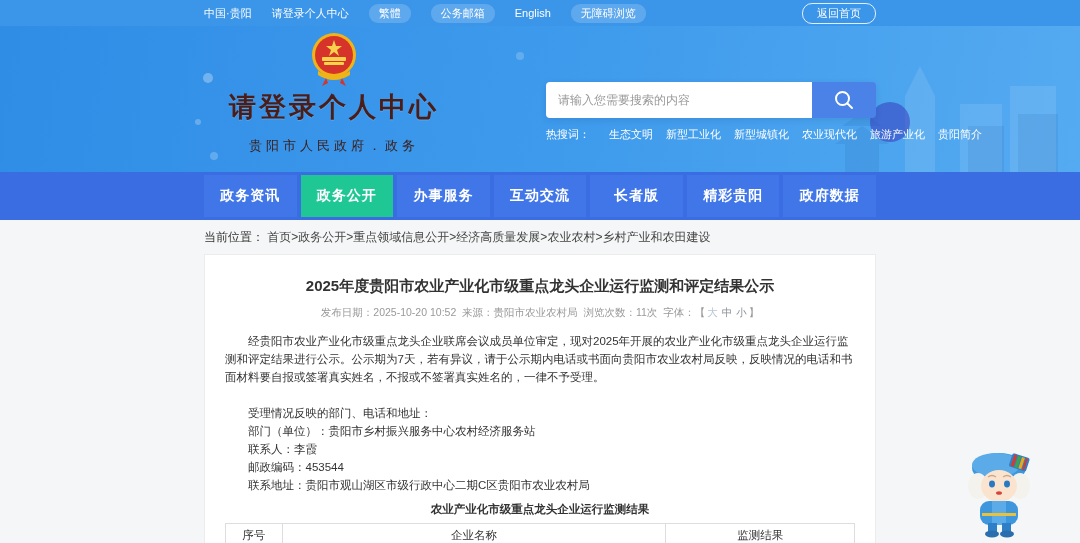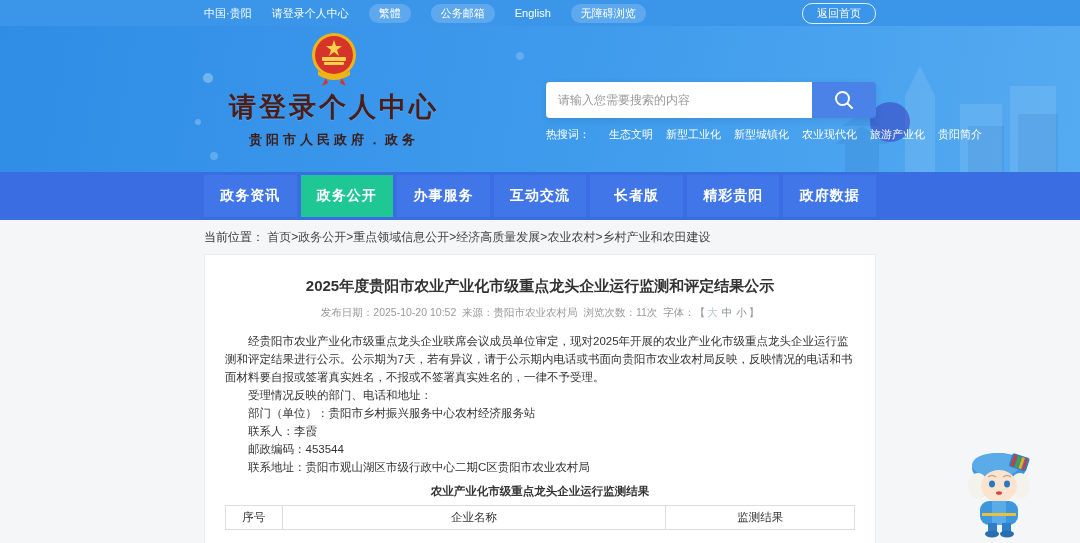--- a/index.html
+++ b/index.html
@@ -29,21 +29,21 @@
     height: 146px; position: relative; overflow: hidden;
     background: linear-gradient(100deg, #2f8de6 0%, #3f9bec 55%, #55abf1 100%);
   }
   .header-deco { position: absolute; left: 0; top: 0; width: 1080px; height: 146px; pointer-events: none; }
   .header .inner { height: 100%; display: flex; justify-content: space-between; }
 
   .logo-block { width: 260px; text-align: center; padding-top: 5px; }
   .emblem { display: block; margin: 0 auto; }
   .site-name { font-size: 27px; font-weight: bold; color: #4a1d18; letter-spacing: 3px; margin-top: 2px;
                text-shadow: 0 1px 0 rgba(255,255,255,0.15); }
-  .site-subtitle { font-size: 13px; font-weight: bold; color: #3c1d18; letter-spacing: 4px; margin-top: 6px; }
+  .site-subtitle { font-size: 13px; font-weight: normal; color: #3c1d18; letter-spacing: 4px; margin-top: 12px; }
   .site-url { font-size: 13px; font-weight: bold; color: #ffffff; letter-spacing: 1px; margin-top: 20px; }
 
   .search-block { width: 330px; padding-top: 56px; position: relative; z-index: 2; }
   .search-bar { display: flex; height: 36px; box-shadow: 0 2px 6px rgba(0,40,100,0.12); border-radius: 4px; overflow: hidden; }
   .search-input {
     flex: 1; border: none; outline: none; padding: 0 12px; font-size: 12px; color: #333;
     font-family: "Liberation Sans", sans-serif;
   }
   .search-input::placeholder { color: #999; }
   .search-btn { width: 64px; background: #4a82e8; border: none; cursor: pointer;
@@ -71,21 +71,21 @@
     min-height: 320px;
   }
   .article-title { text-align: center; font-size: 15px; font-weight: bold; color: #333; margin: 6px 0 10px; }
   .meta { text-align: center; font-size: 10.5px; color: #999; margin-bottom: 12px; white-space: nowrap; }
   .meta .fs { margin: 0 2px; cursor: pointer; }
   .meta .fs-l { color: #b9c6d2; }
   .meta .fs-m { color: #8a9097; }
   .meta .fs-s { color: #8a9097; }
 
   .body-text p { margin: 0; font-size: 11.5px; color: #333; line-height: 18px; text-indent: 2em; }
-  .body-text p.lead { margin-bottom: 0; }
+  .body-text p.lead { margin-bottom: 18px; }
 
   .table-caption { text-align: center; font-size: 11.5px; font-weight: bold; color: #333; margin: 8px 0 6px; }
   table.results { width: 100%; border-collapse: collapse; font-size: 11.5px; color: #333; table-layout: fixed; }
   table.results th, table.results td {
     border: 1px solid #ddd; text-align: center; height: 24px; font-weight: normal; padding: 0 4px;
   }
   col.c-idx { width: 9%; } col.c-name { width: 61%; } col.c-result { width: 30%; }
 
   
   .mascot { position: absolute; right: 32px; bottom: 4px; width: 96px; height: 98px; cursor: pointer; }

